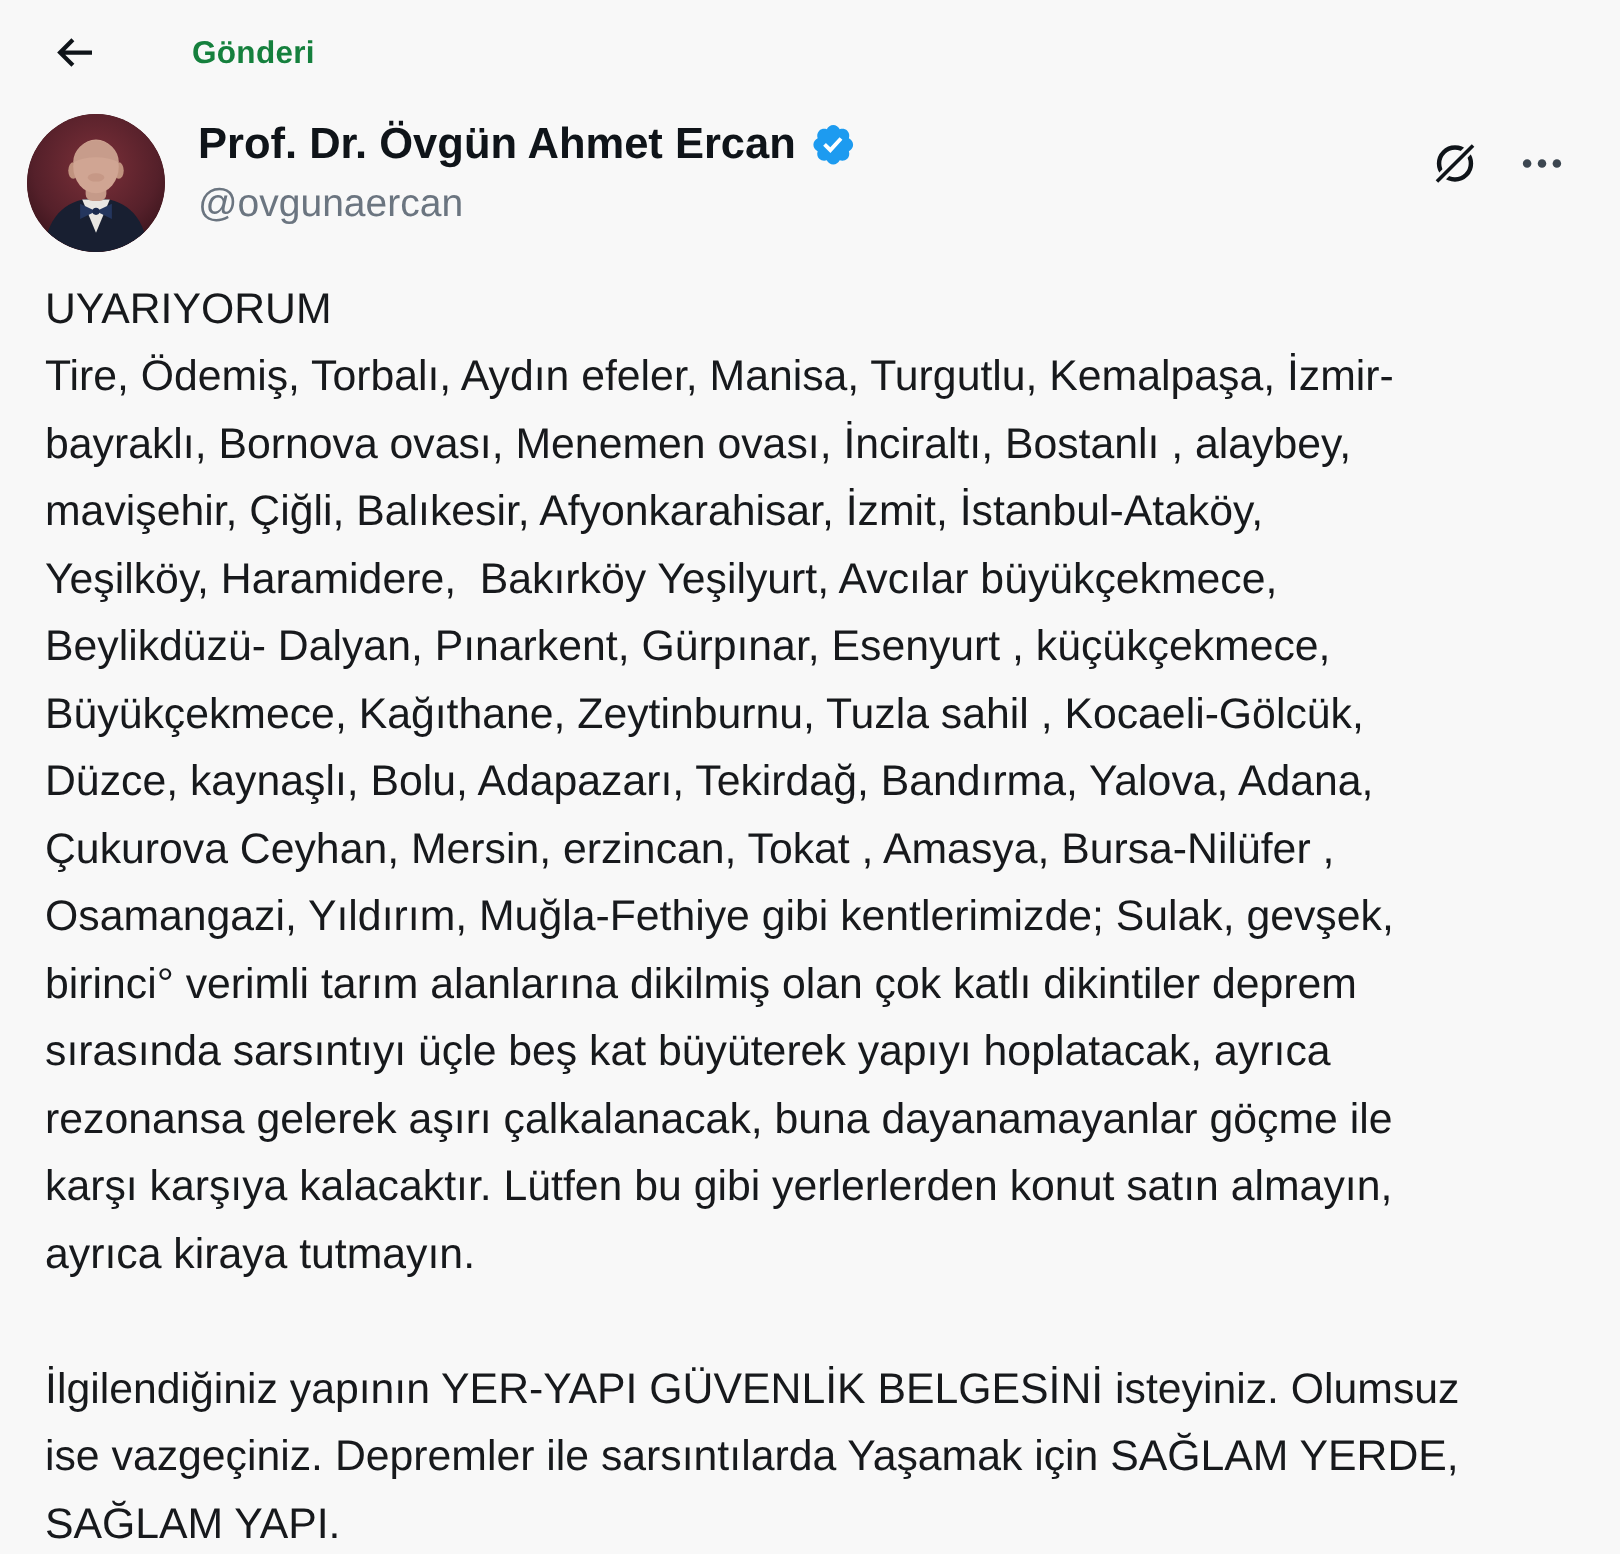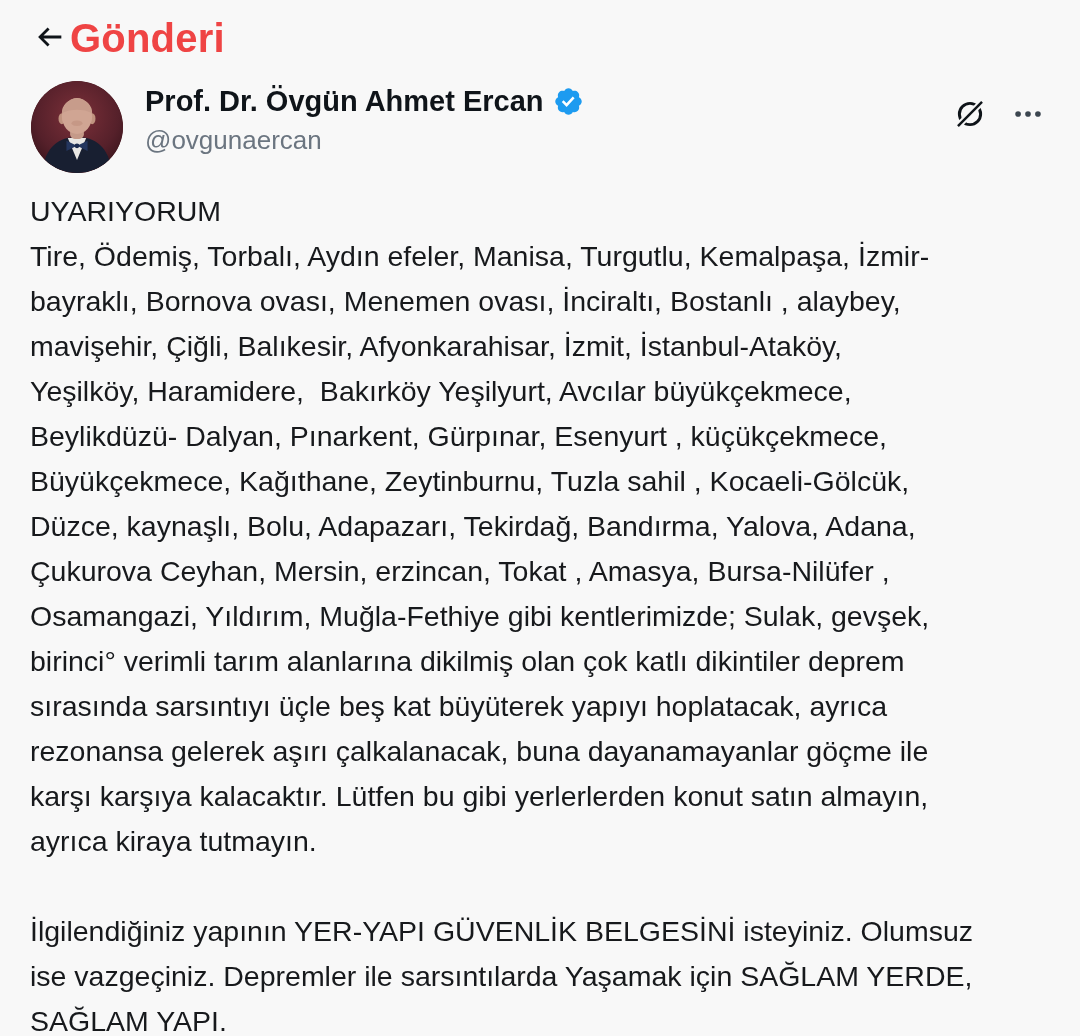--- a/index.html
+++ b/index.html
@@ -19,31 +19,32 @@
     padding: 16px 30px 8px 30px;
   }
   .back-btn {
     background: none; border: none; cursor: pointer;
     width: 40px; height: 40px;
     display: flex; align-items: center; justify-content: center;
     padding: 0;
   }
   .back-btn svg { width: 34px; height: 34px; }
   .page-title {
-    font-size: 40px;
+    font-size: 21px;
     font-weight: 700;
-    color: #ef4444;
+    color: #15803d;
+    margin-left: 58px;
     letter-spacing: 0.2px;
   }
 
   
   .author-row {
     display: flex;
     align-items: flex-start;
-    padding: 12px 30px 0 31px;
+    padding: 12px 30px 0 18px;
   }
   .avatar {
     width: 92px; height: 92px;
     border-radius: 50%;
     overflow: hidden;
     flex: none;
     cursor: pointer;
     background: #46161d;
   }
   .avatar svg { width: 100%; height: 100%; display: block; }

